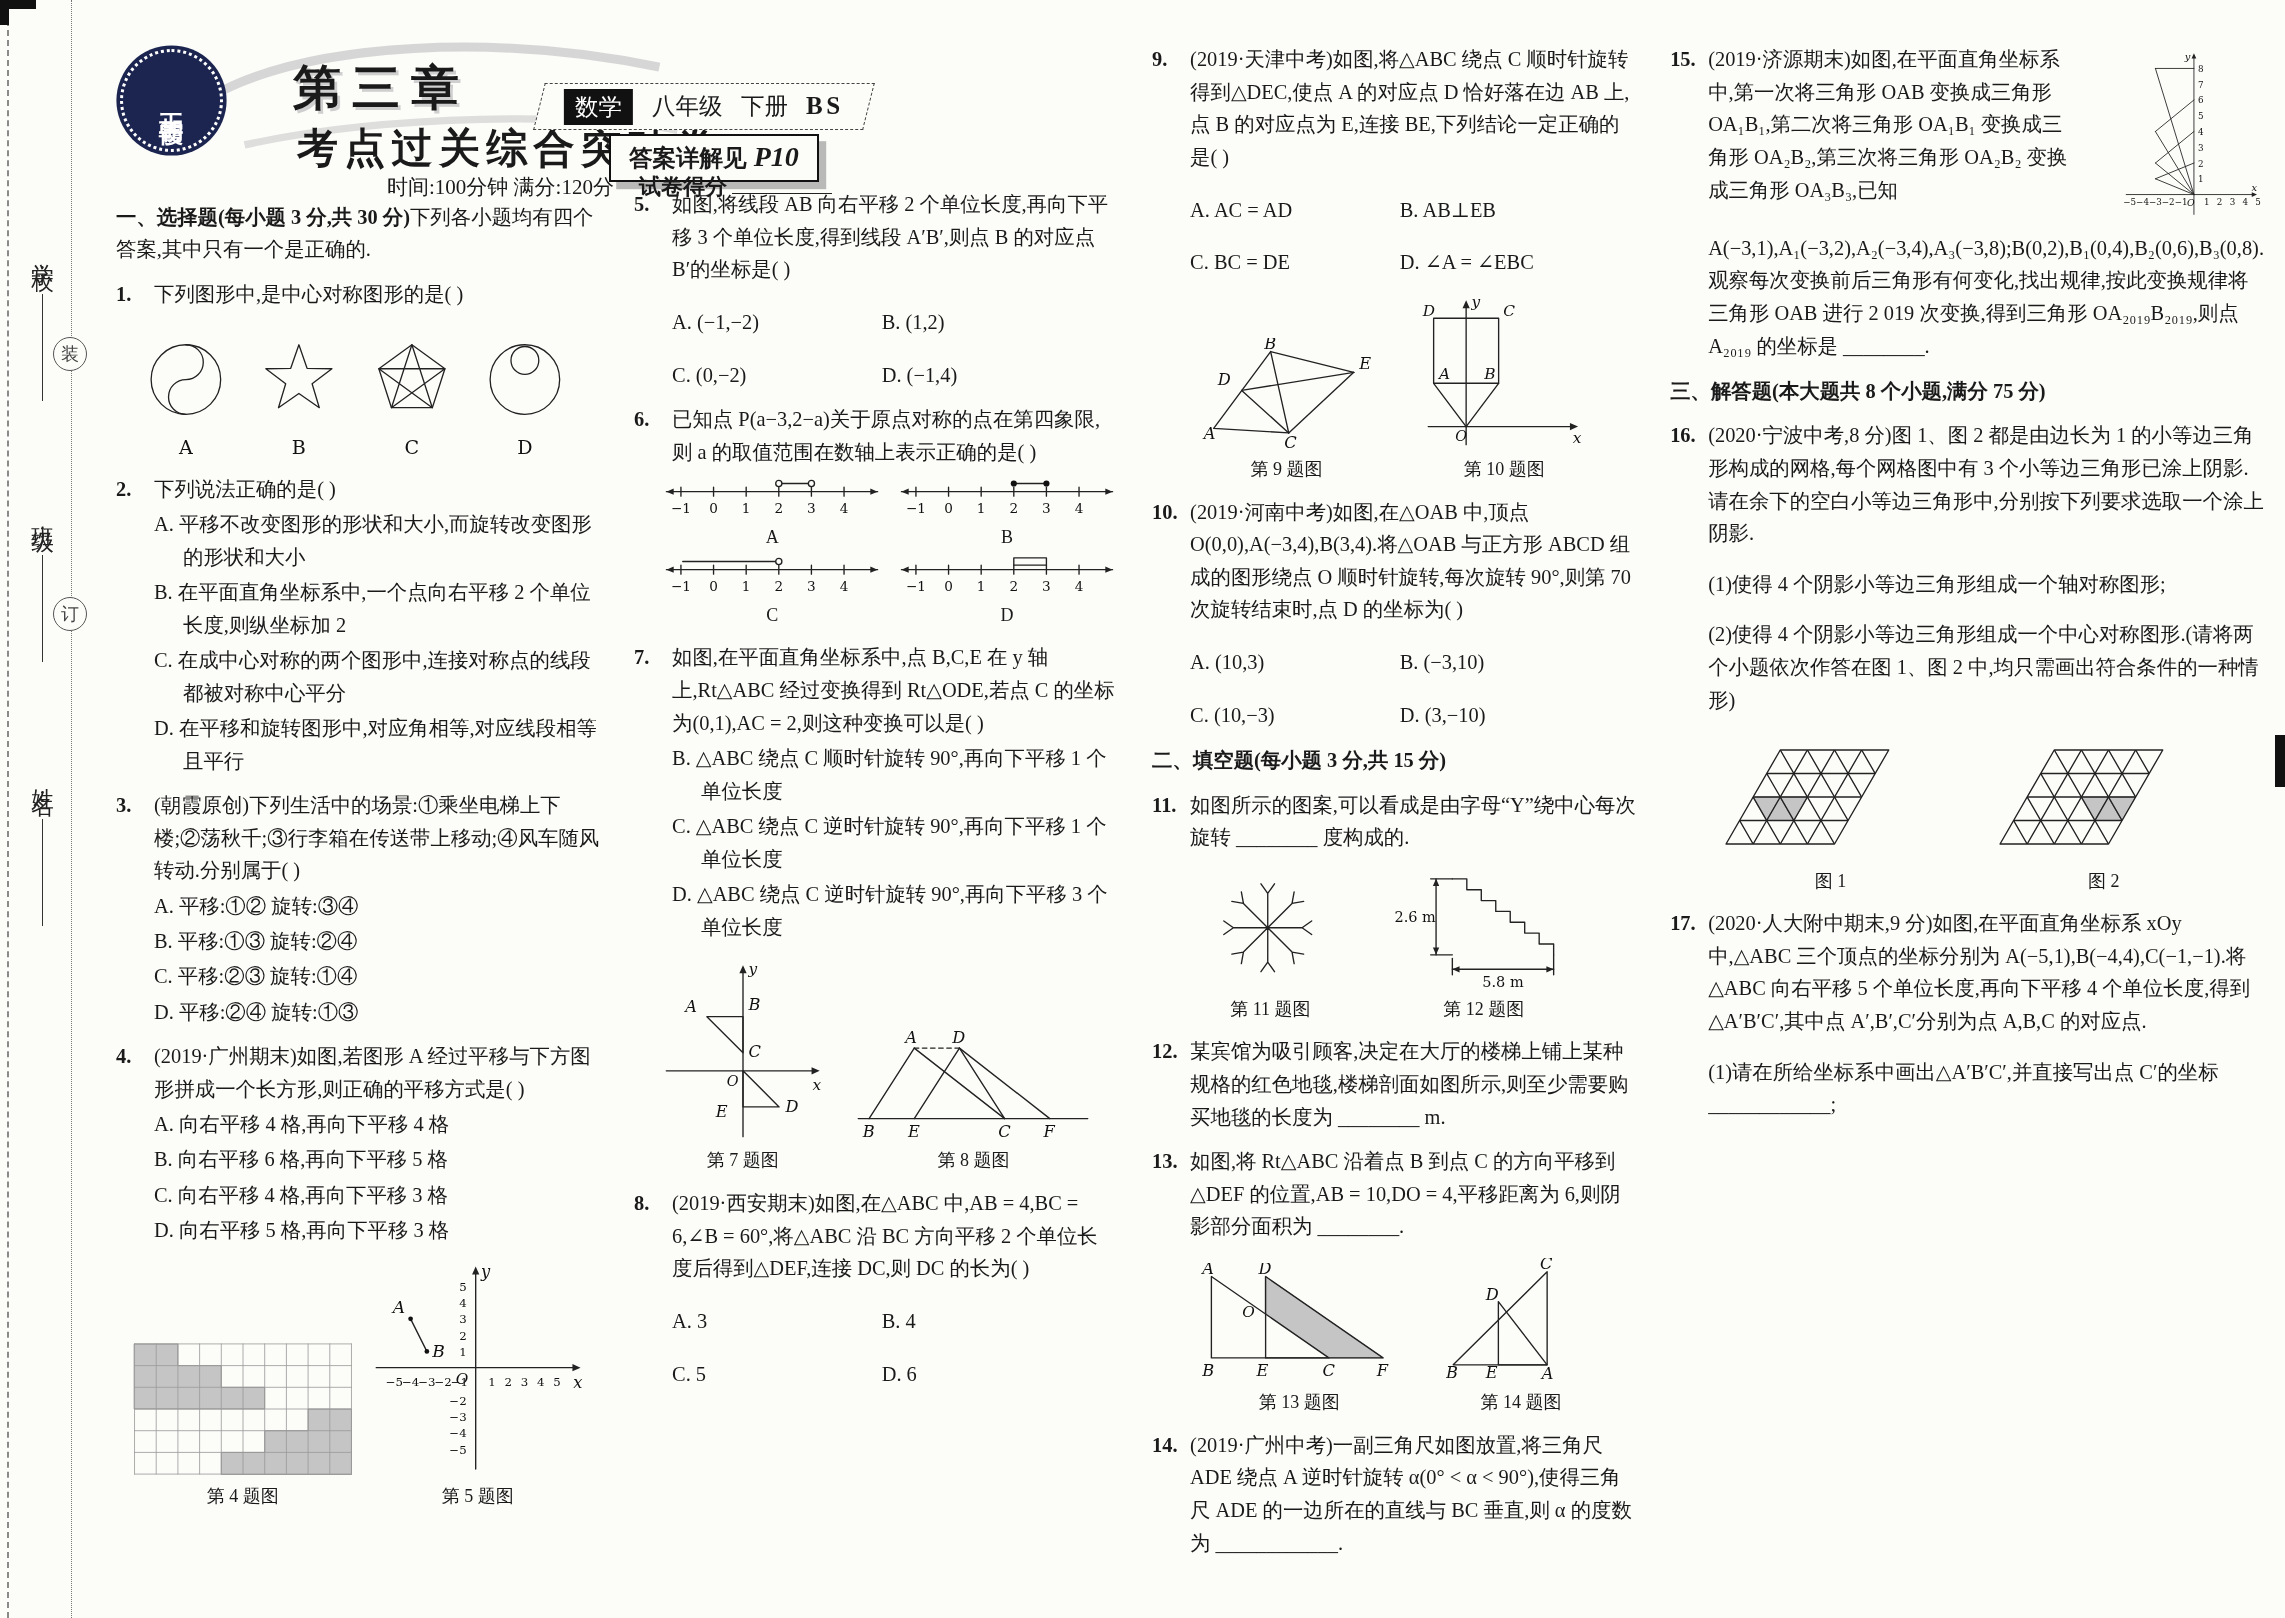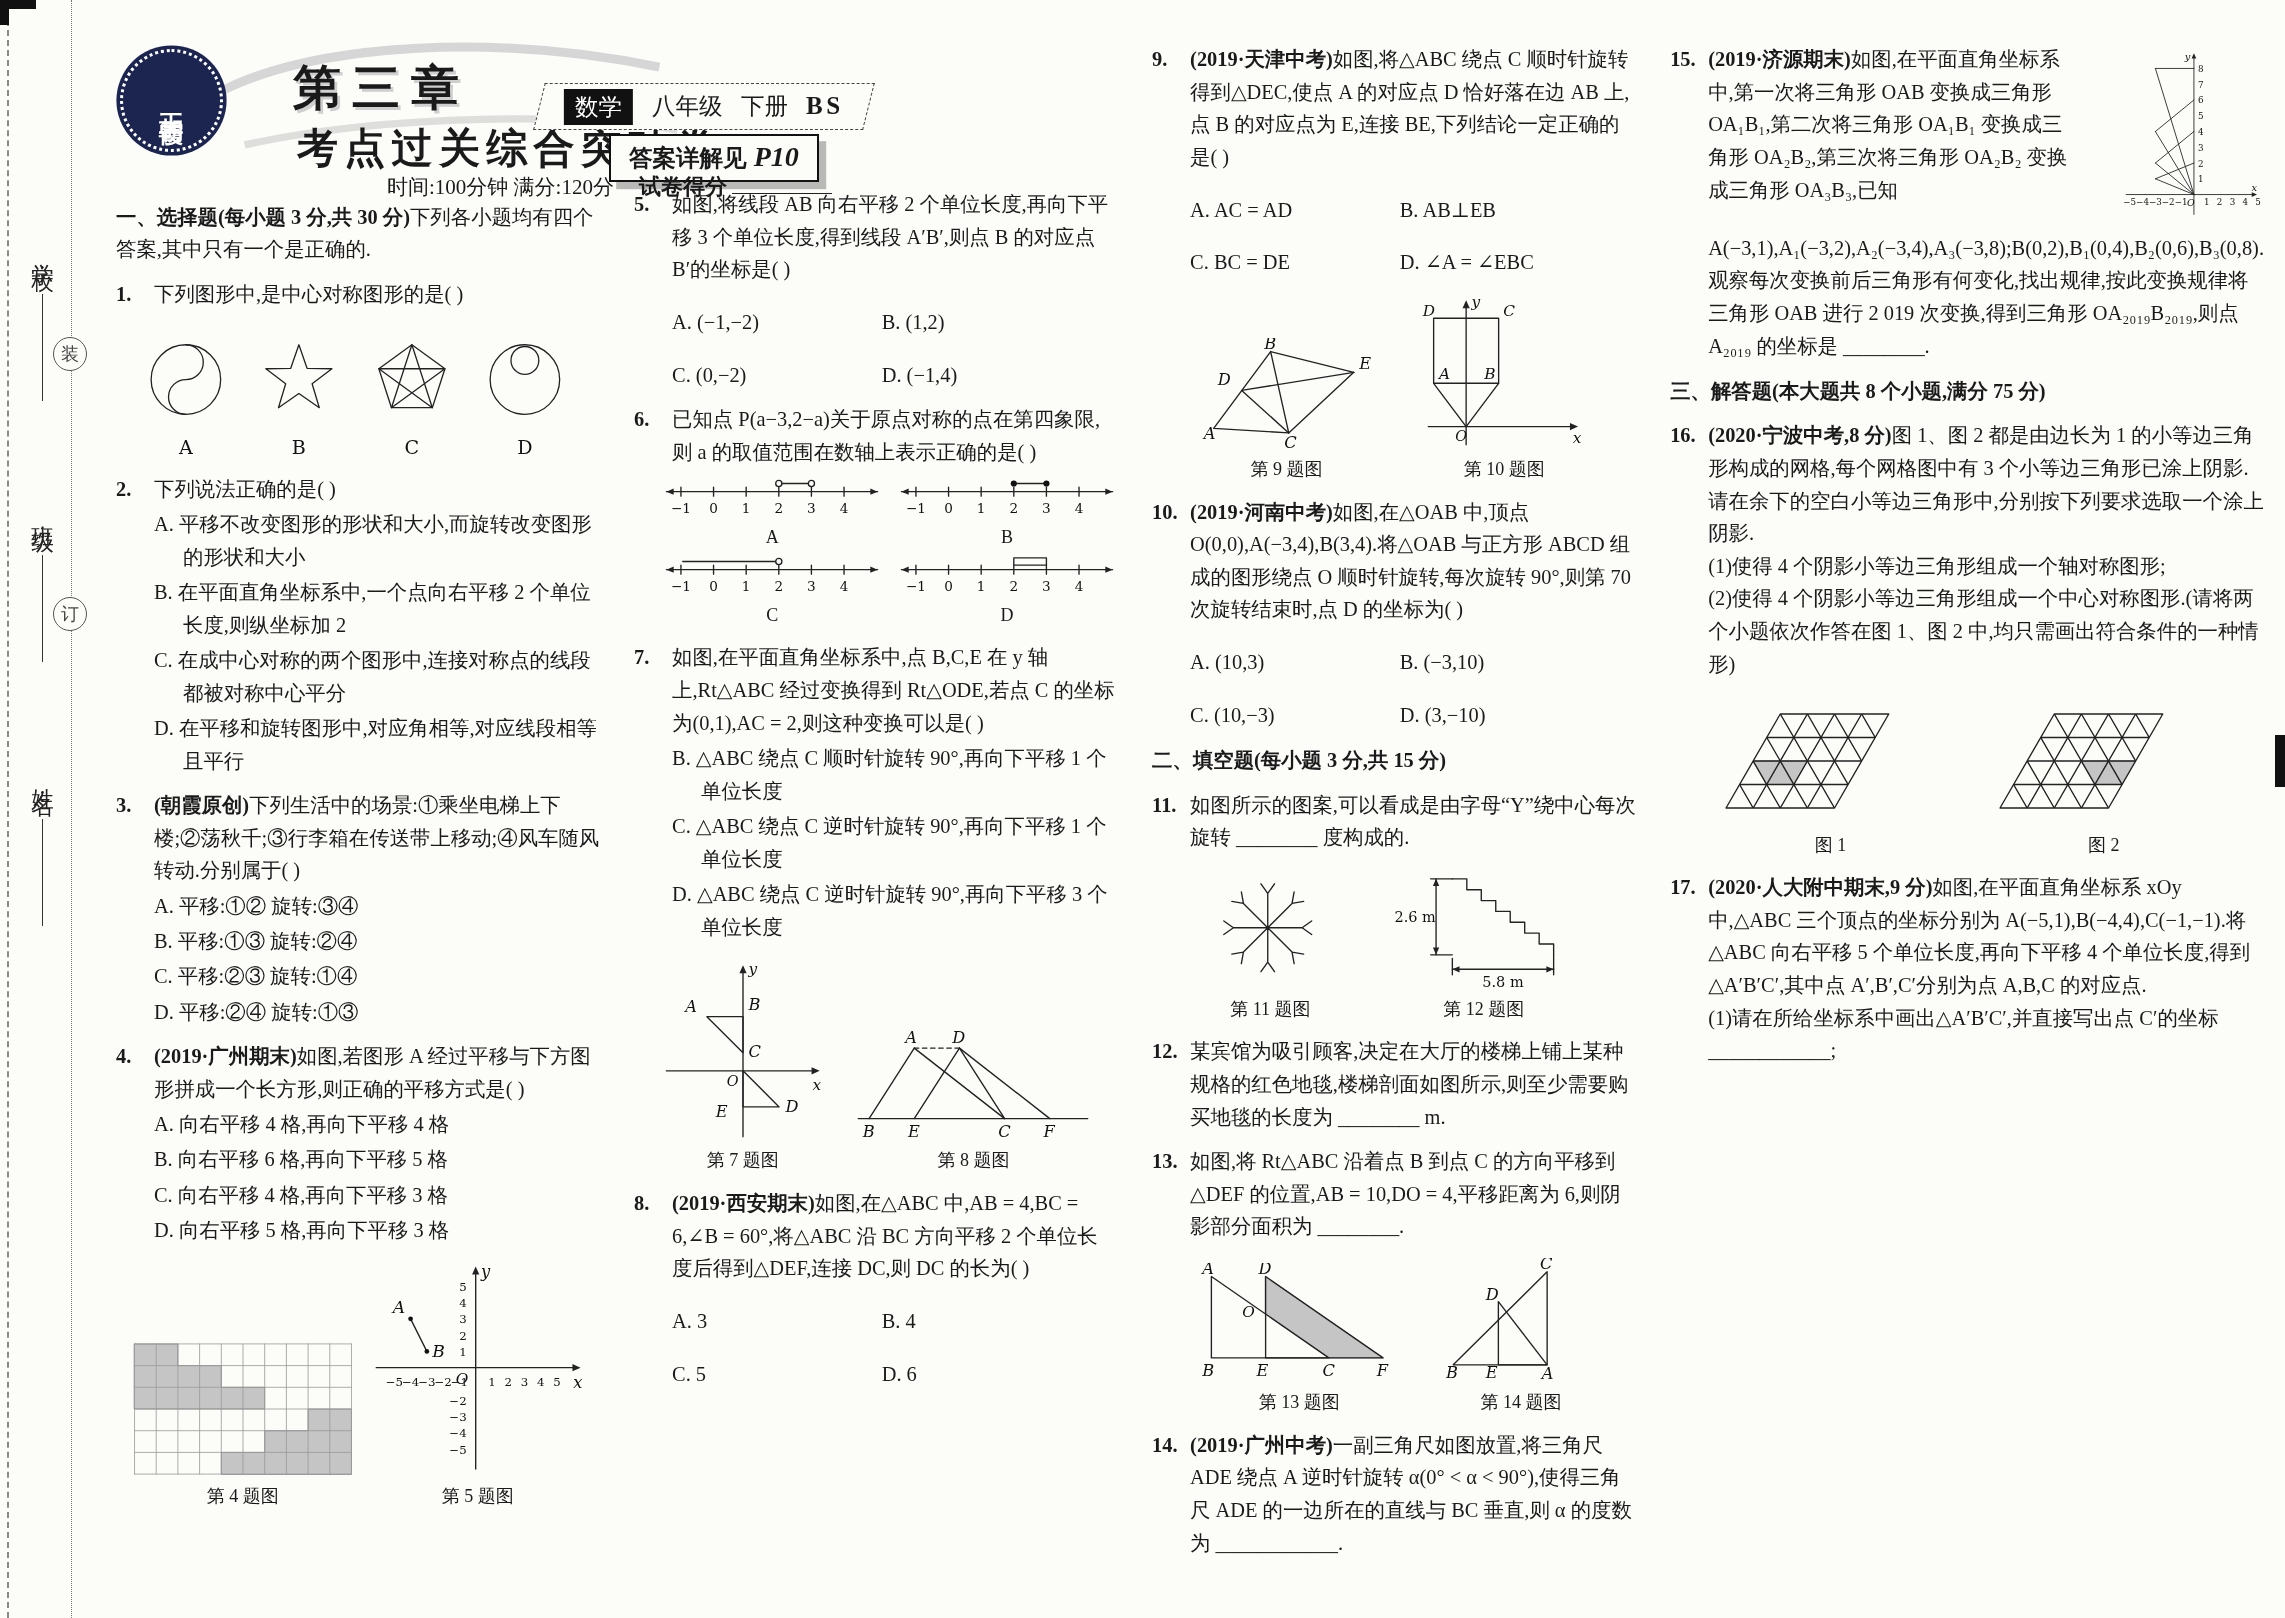--- a/index.html
+++ b/index.html
@@ -40,25 +40,25 @@
   .meta .score{font-weight:bold;font-size:22px;margin-left:25px}
   .blankline{display:inline-block;width:100px;border-bottom:1.8px solid #222;height:5.4px;margin-left:5.4px}
   
   .content{position:absolute;left:116px;top:43px;width:2148px;height:1552px;display:flex;gap:34px;z-index:1}
   .col{flex:1;font-size:20.4px;line-height:1.6}
   .col1,.col2{padding-top:145px}
   .sec{margin-top:12.7px}
   .sec b{font-weight:bold}
   .q{position:relative;padding-left:38px;margin-top:11.8px}
   .qnum{position:absolute;left:0;top:0;font-weight:bold}
-  .qtag{font-weight:bold}
+  .qtag{font-weight:normal}
   .opt{padding-left:67px;text-indent:-29px;margin-top:2.7px}
   .optrow{display:flex;padding-left:38px;margin-top:20px}
   .optrow .o{width:47%}
-  .sub{padding-left:38px;margin-top:0}
+  .sub{padding-left:38px;margin-top:18px}
   .figrow{display:flex;justify-content:space-evenly;align-items:flex-end;margin:14.5px 0 7.2px}
   .fig{display:flex;flex-direction:column;align-items:center}
   .cap{font-size:18px;margin-top:3.6px;text-align:center}
   .nlgrid{display:grid;grid-template-columns:1fr 1fr;gap:3.6px 12.7px;padding-left:27px;margin-top:9px}
   .fig-float{float:right;margin:3.6px 0 9px 9px}
   .flowroot{display:flow-root}
   
   .fig svg line,.fig svg path,.fig svg polyline,.fig svg polygon,.fig svg circle,.fig svg rect{
      stroke:#222;stroke-width:1.5;fill:none;stroke-linejoin:round;stroke-linecap:round}
   .fig svg .grid{stroke:#9a9a9a;stroke-width:.9}

